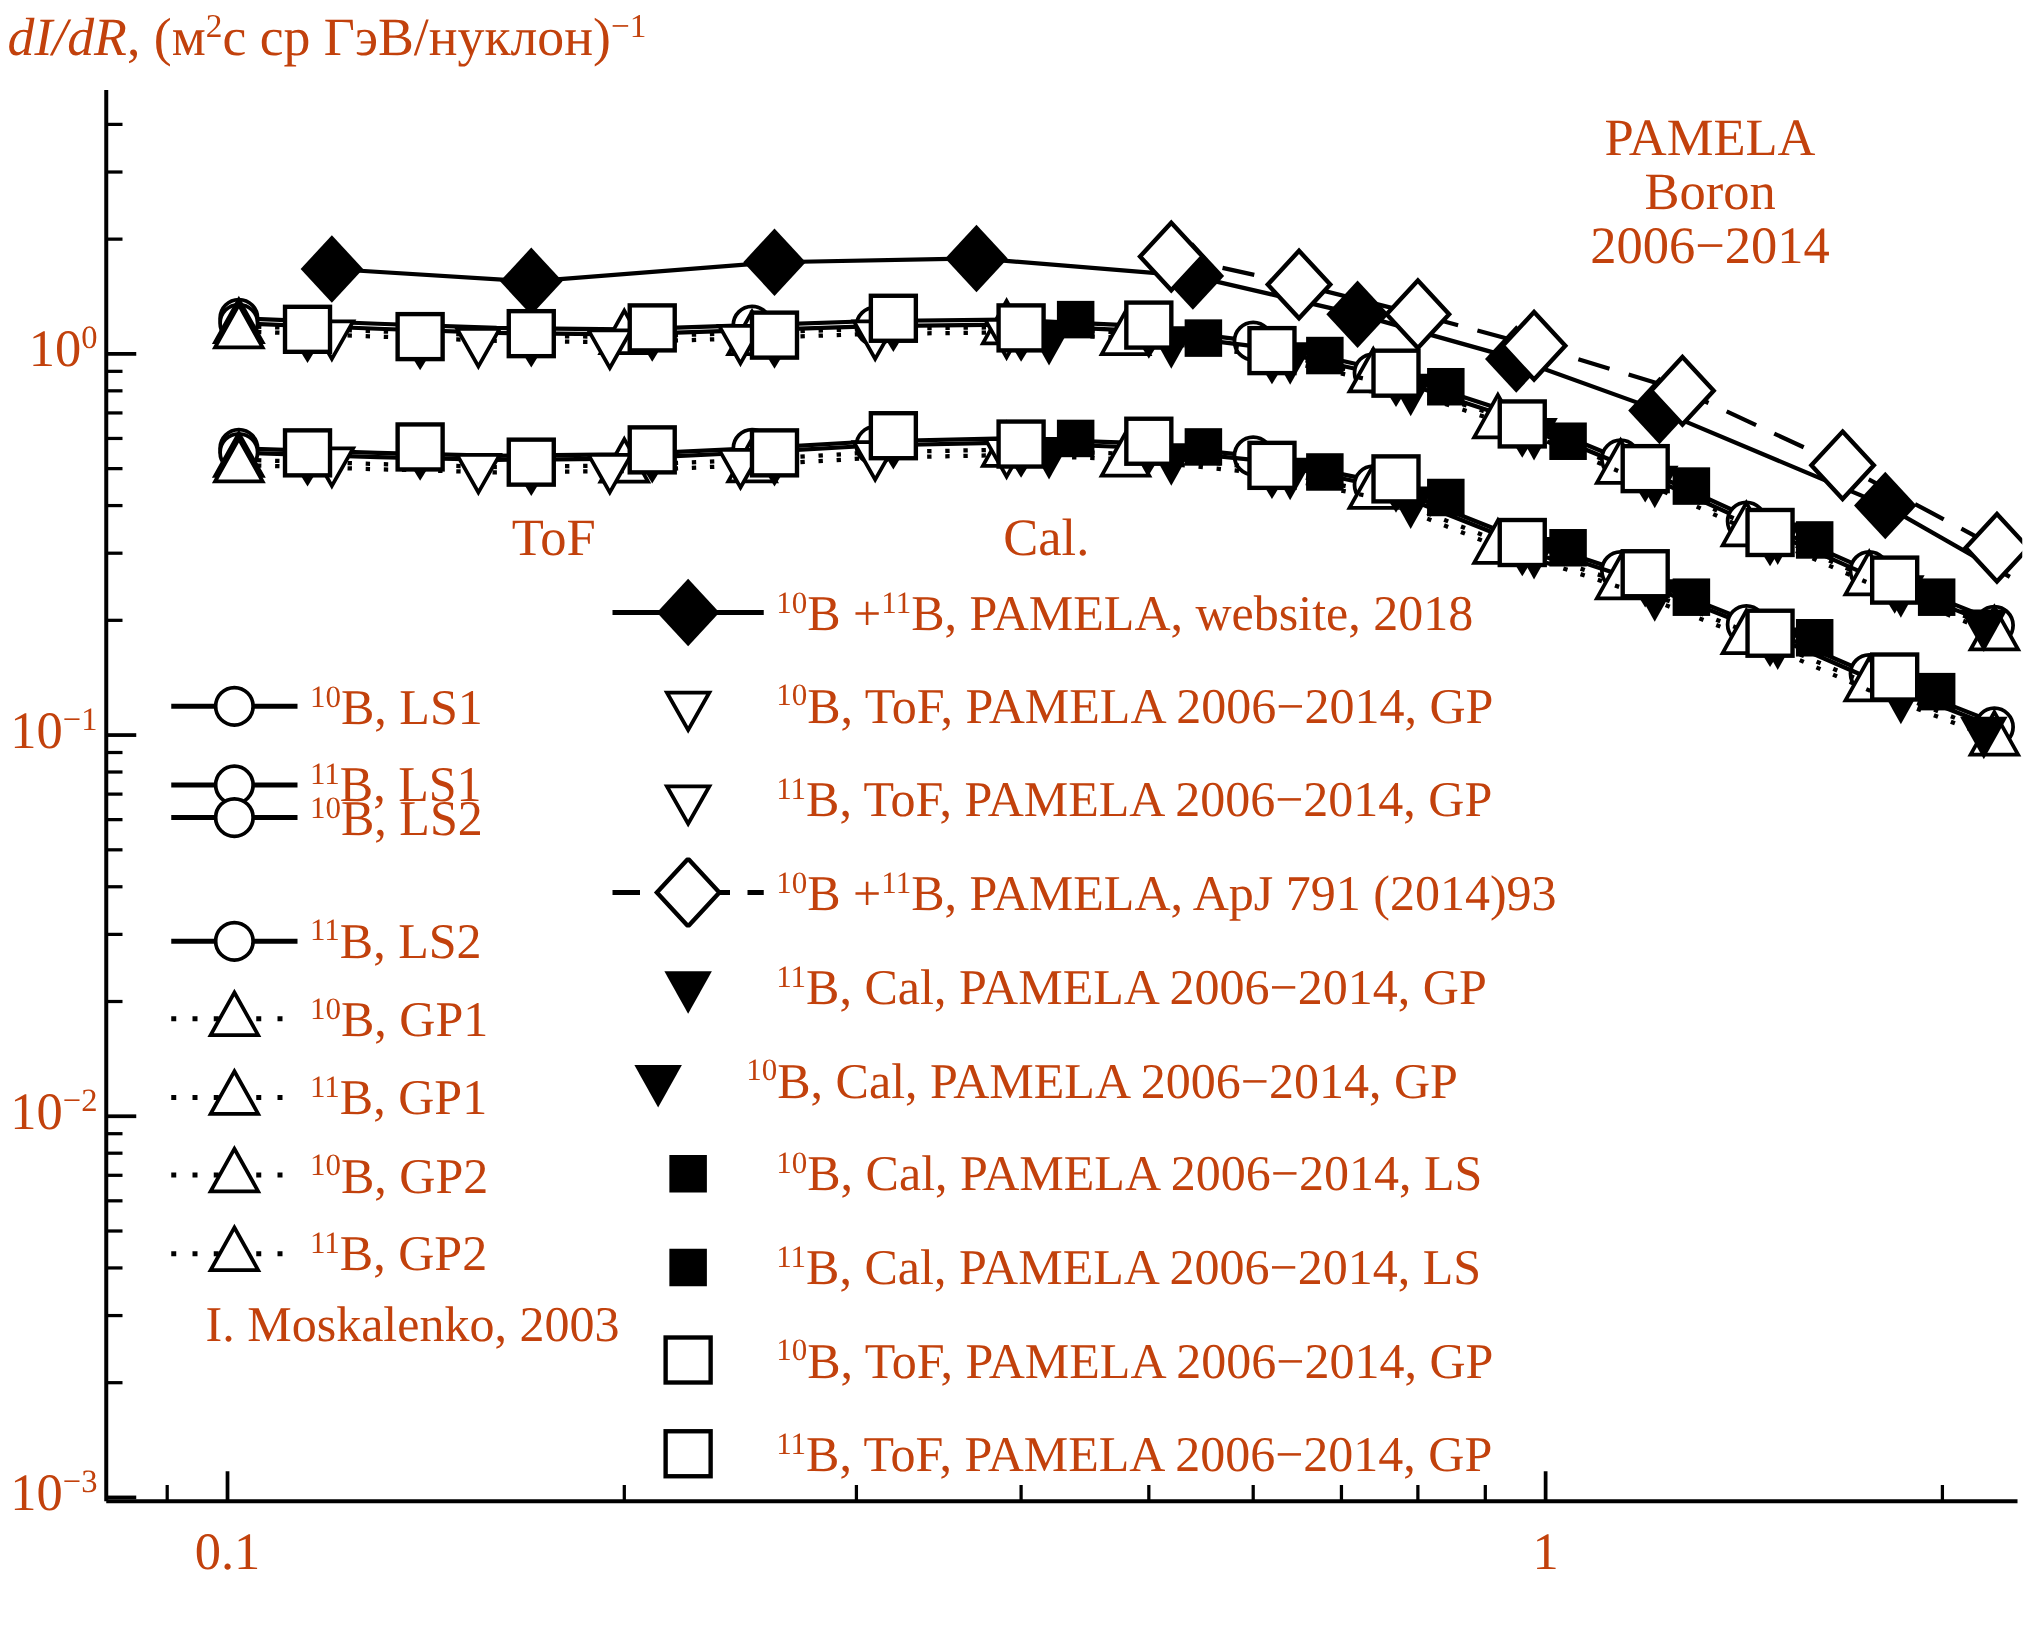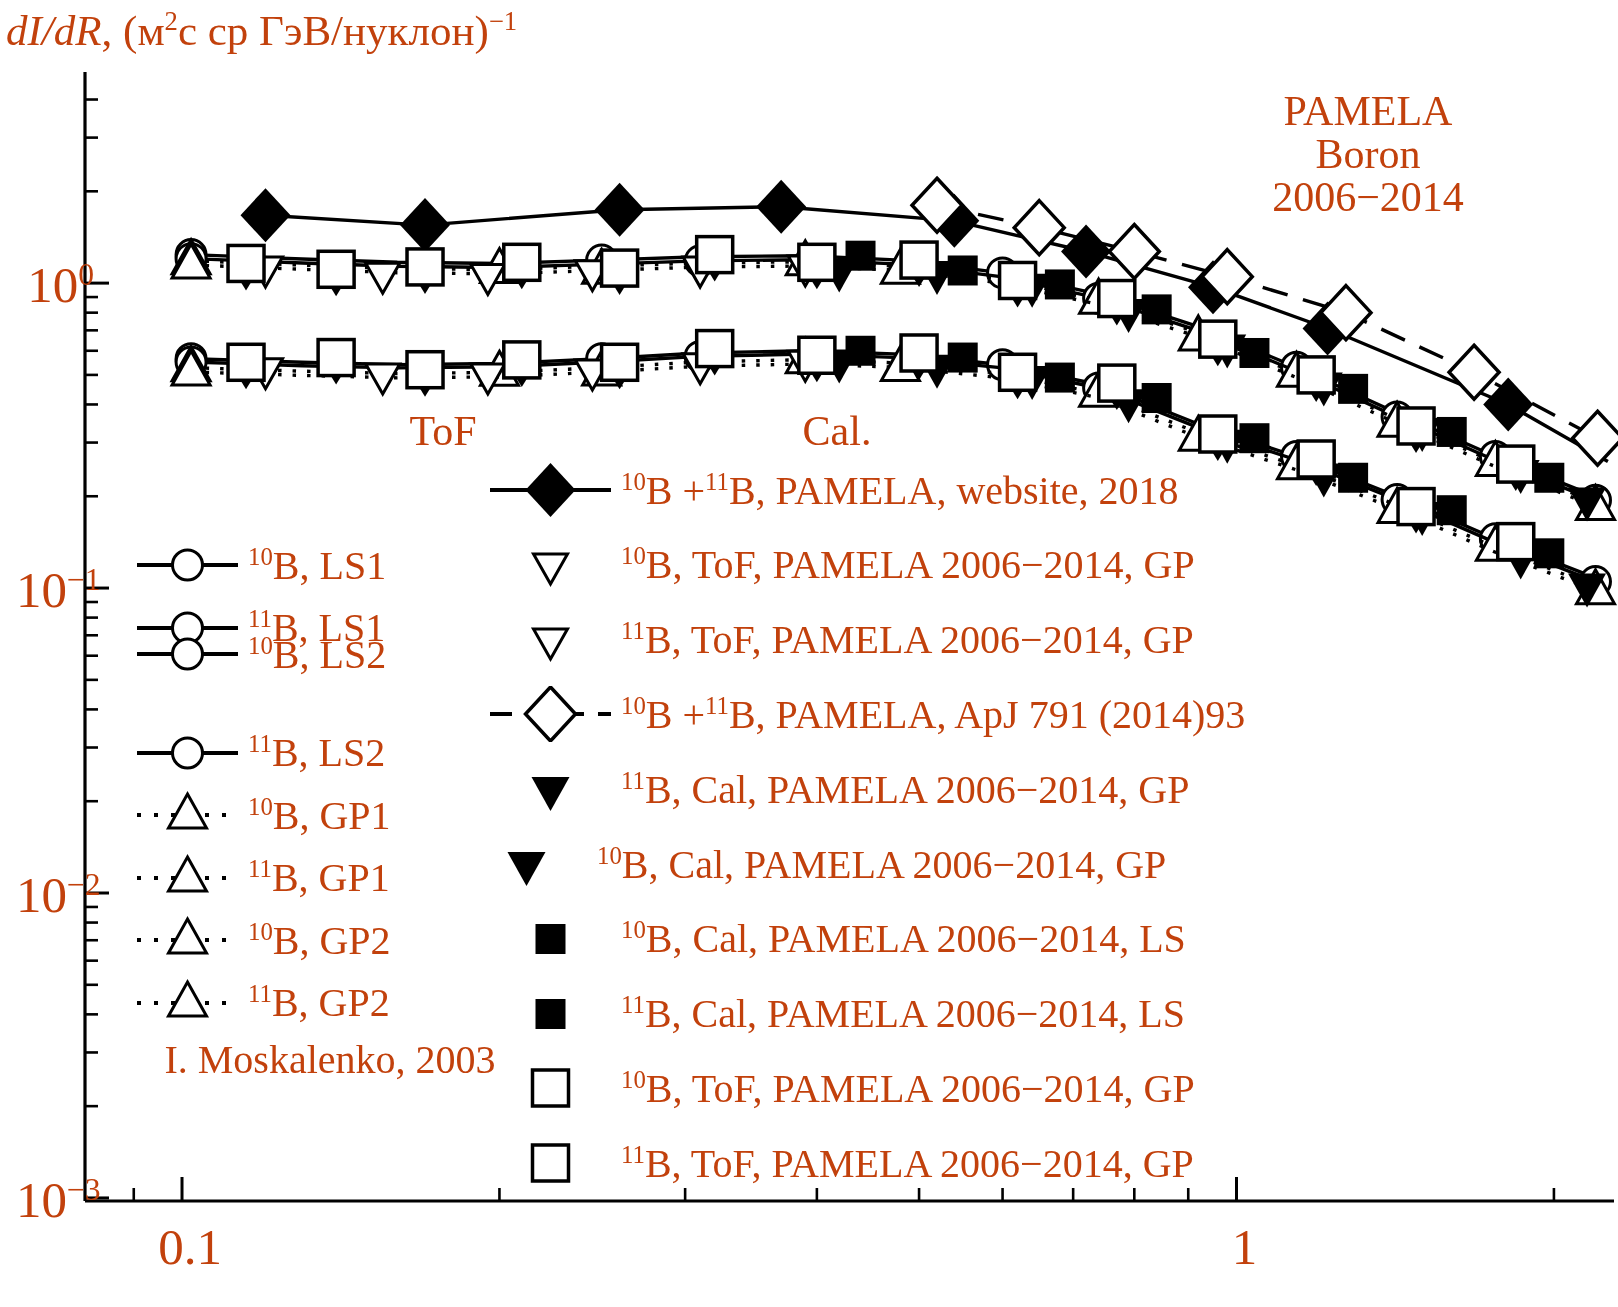--- a/index.html
+++ b/index.html
@@ -10,21 +10,21 @@
   #plot{position:absolute;left:0;top:0;}
   .txt{position:absolute;white-space:nowrap;}
   sup.s{font-size:0.62em;vertical-align:0.55em;line-height:0;}
   .ytitle{left:6px;top:6px;font-size:43px;font-style:normal;}
   .ytitle i{font-style:italic;}
   .xtitle{left:717px;top:1238px;transform:translateX(-50%);font-size:42px;}
   .titleblock{left:1368px;top:90px;transform:translateX(-50%);text-align:center;font-size:42px;line-height:43px;}
   .regionlabel{font-size:42px;transform:translate(-50%,-50%);}
   .tof{left:443px;top:431px;}
   .cal{left:837px;top:431px;}
-  .ticklabel{position:absolute;font-size:51px;padding-left:16px;}
+  .ticklabel{position:absolute;font-size:42px;}
   .xt{transform:translateX(-50%);}
   .yt{width:78px;text-align:right;}
   .lrow{position:absolute;display:flex;align-items:center;font-size:40px;}
   .lrow .glyph{flex:0 0 auto;}
   .lrow .lab{margin-left:8px;}
   .moska{left:158px;top:1036px;width:344px;text-align:center;font-size:40px;}
 </style>
 </head>
 <body>
 

